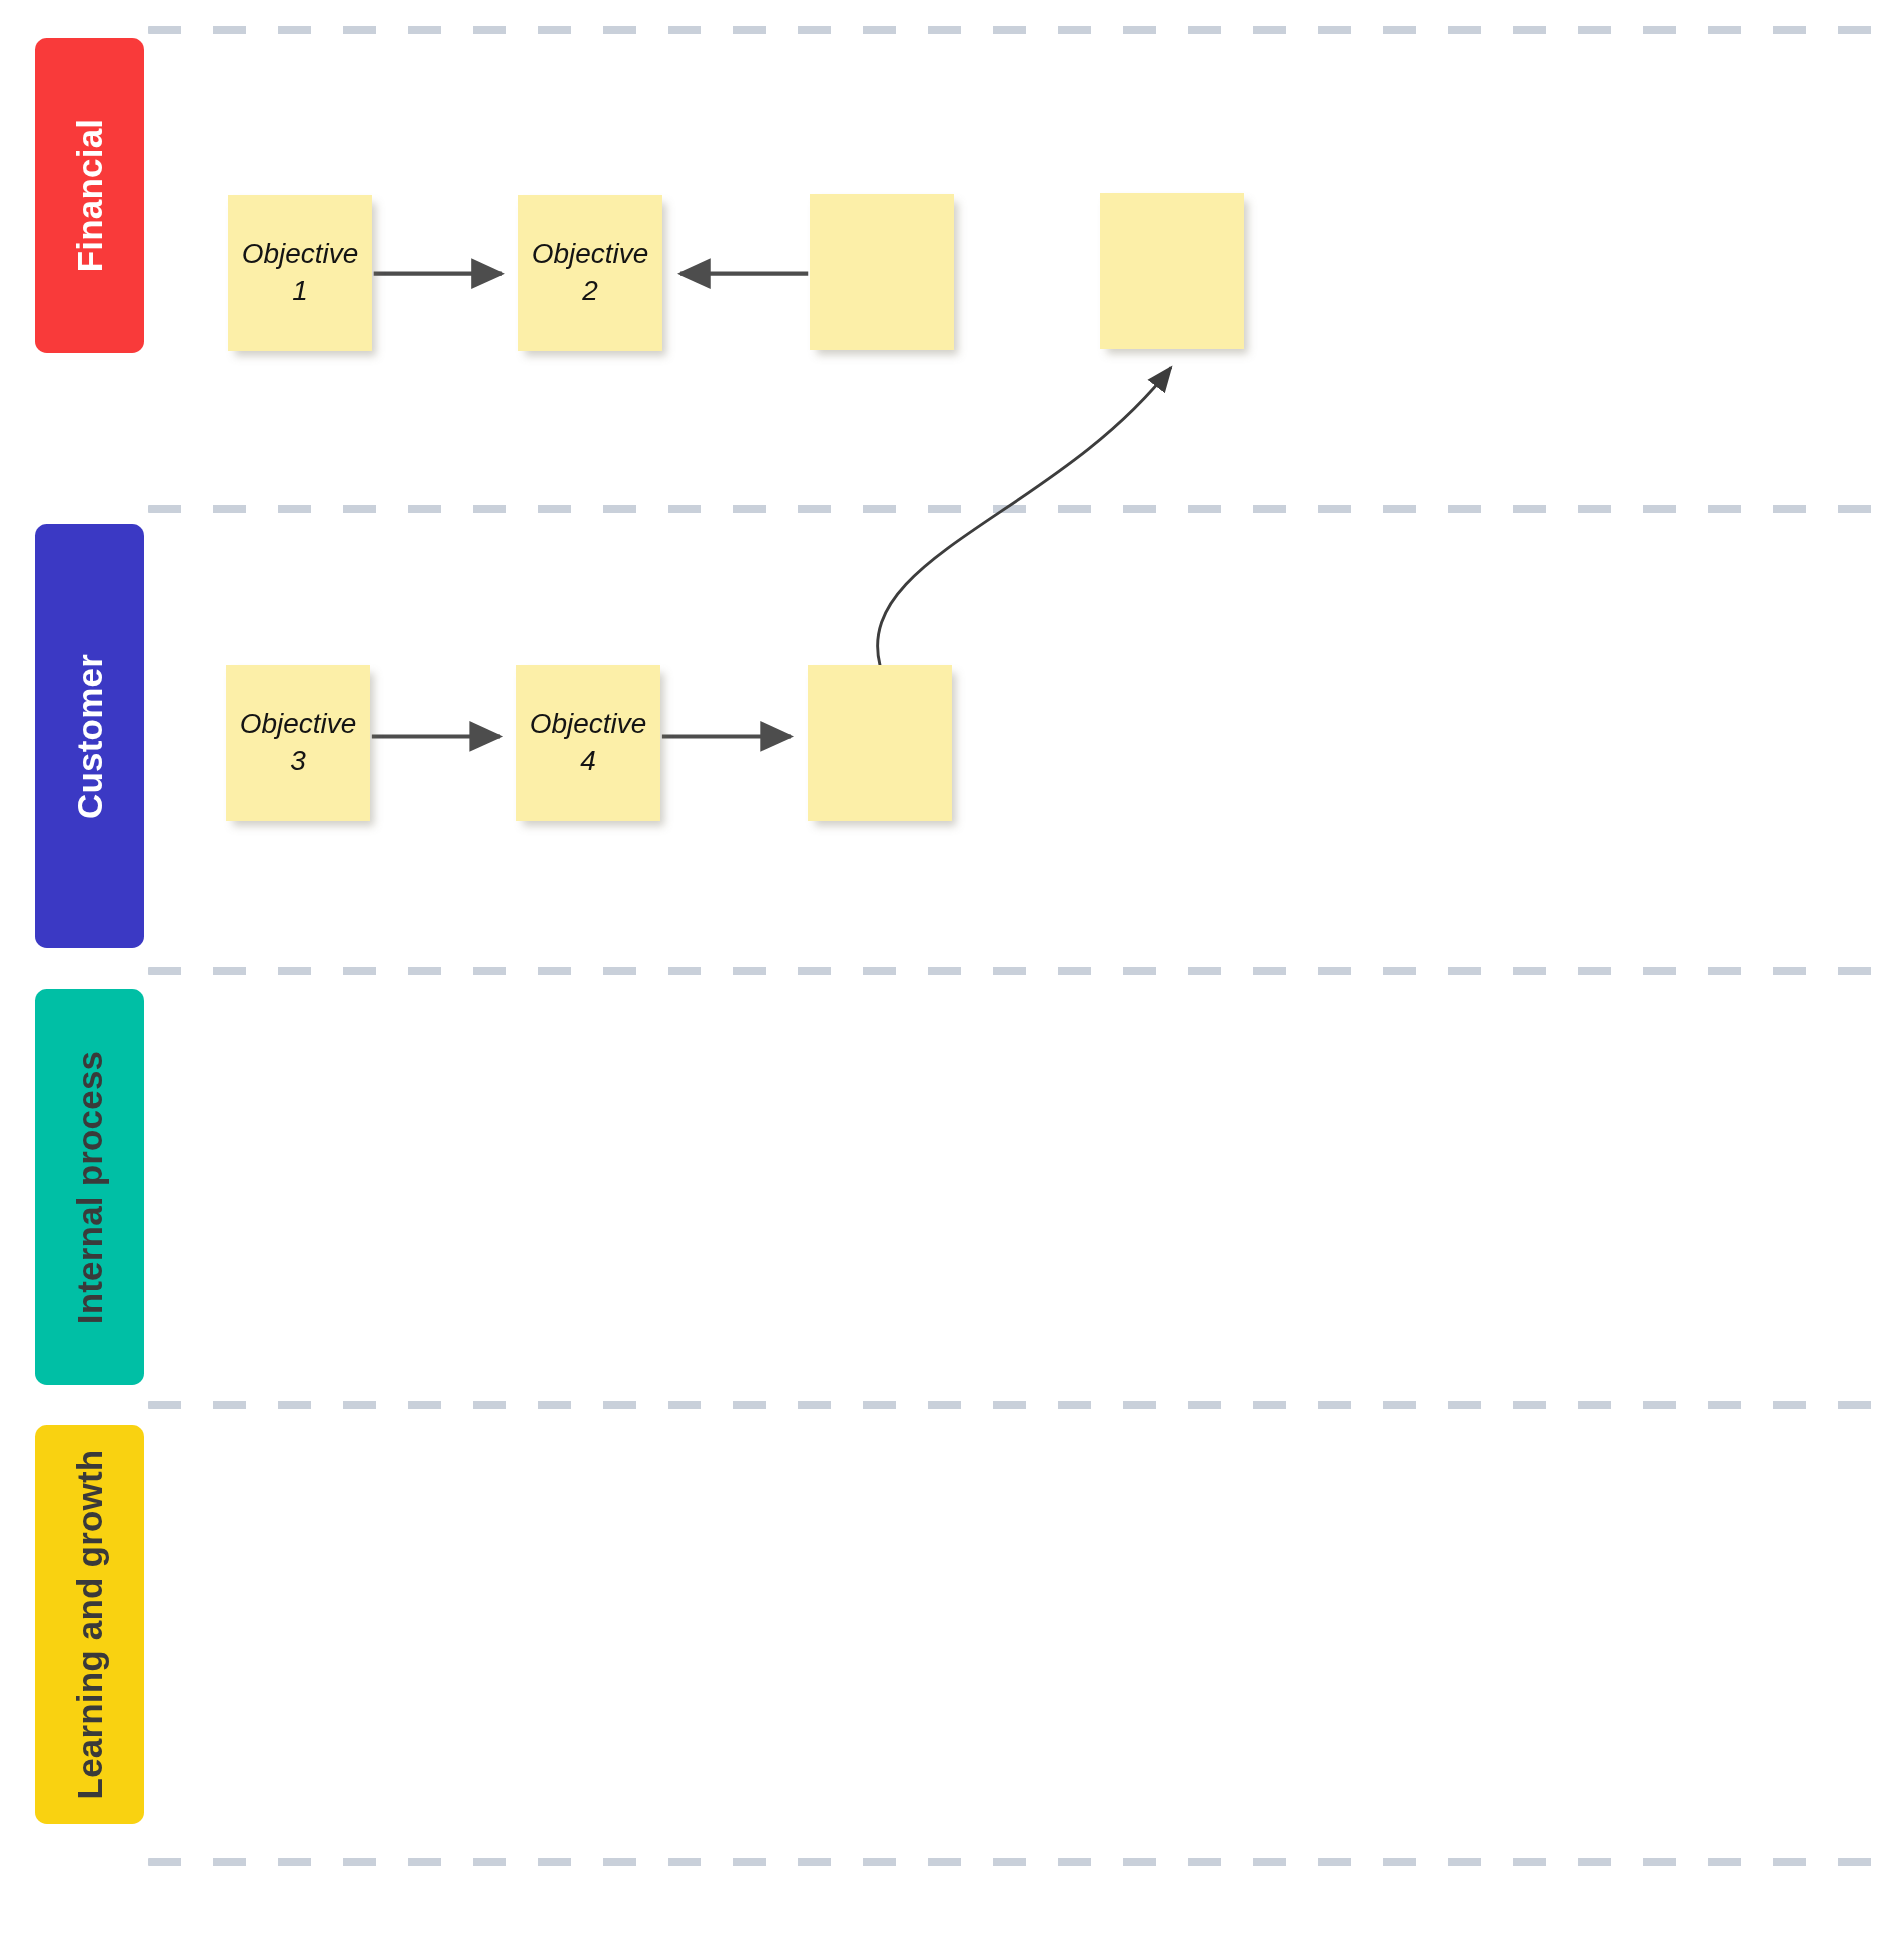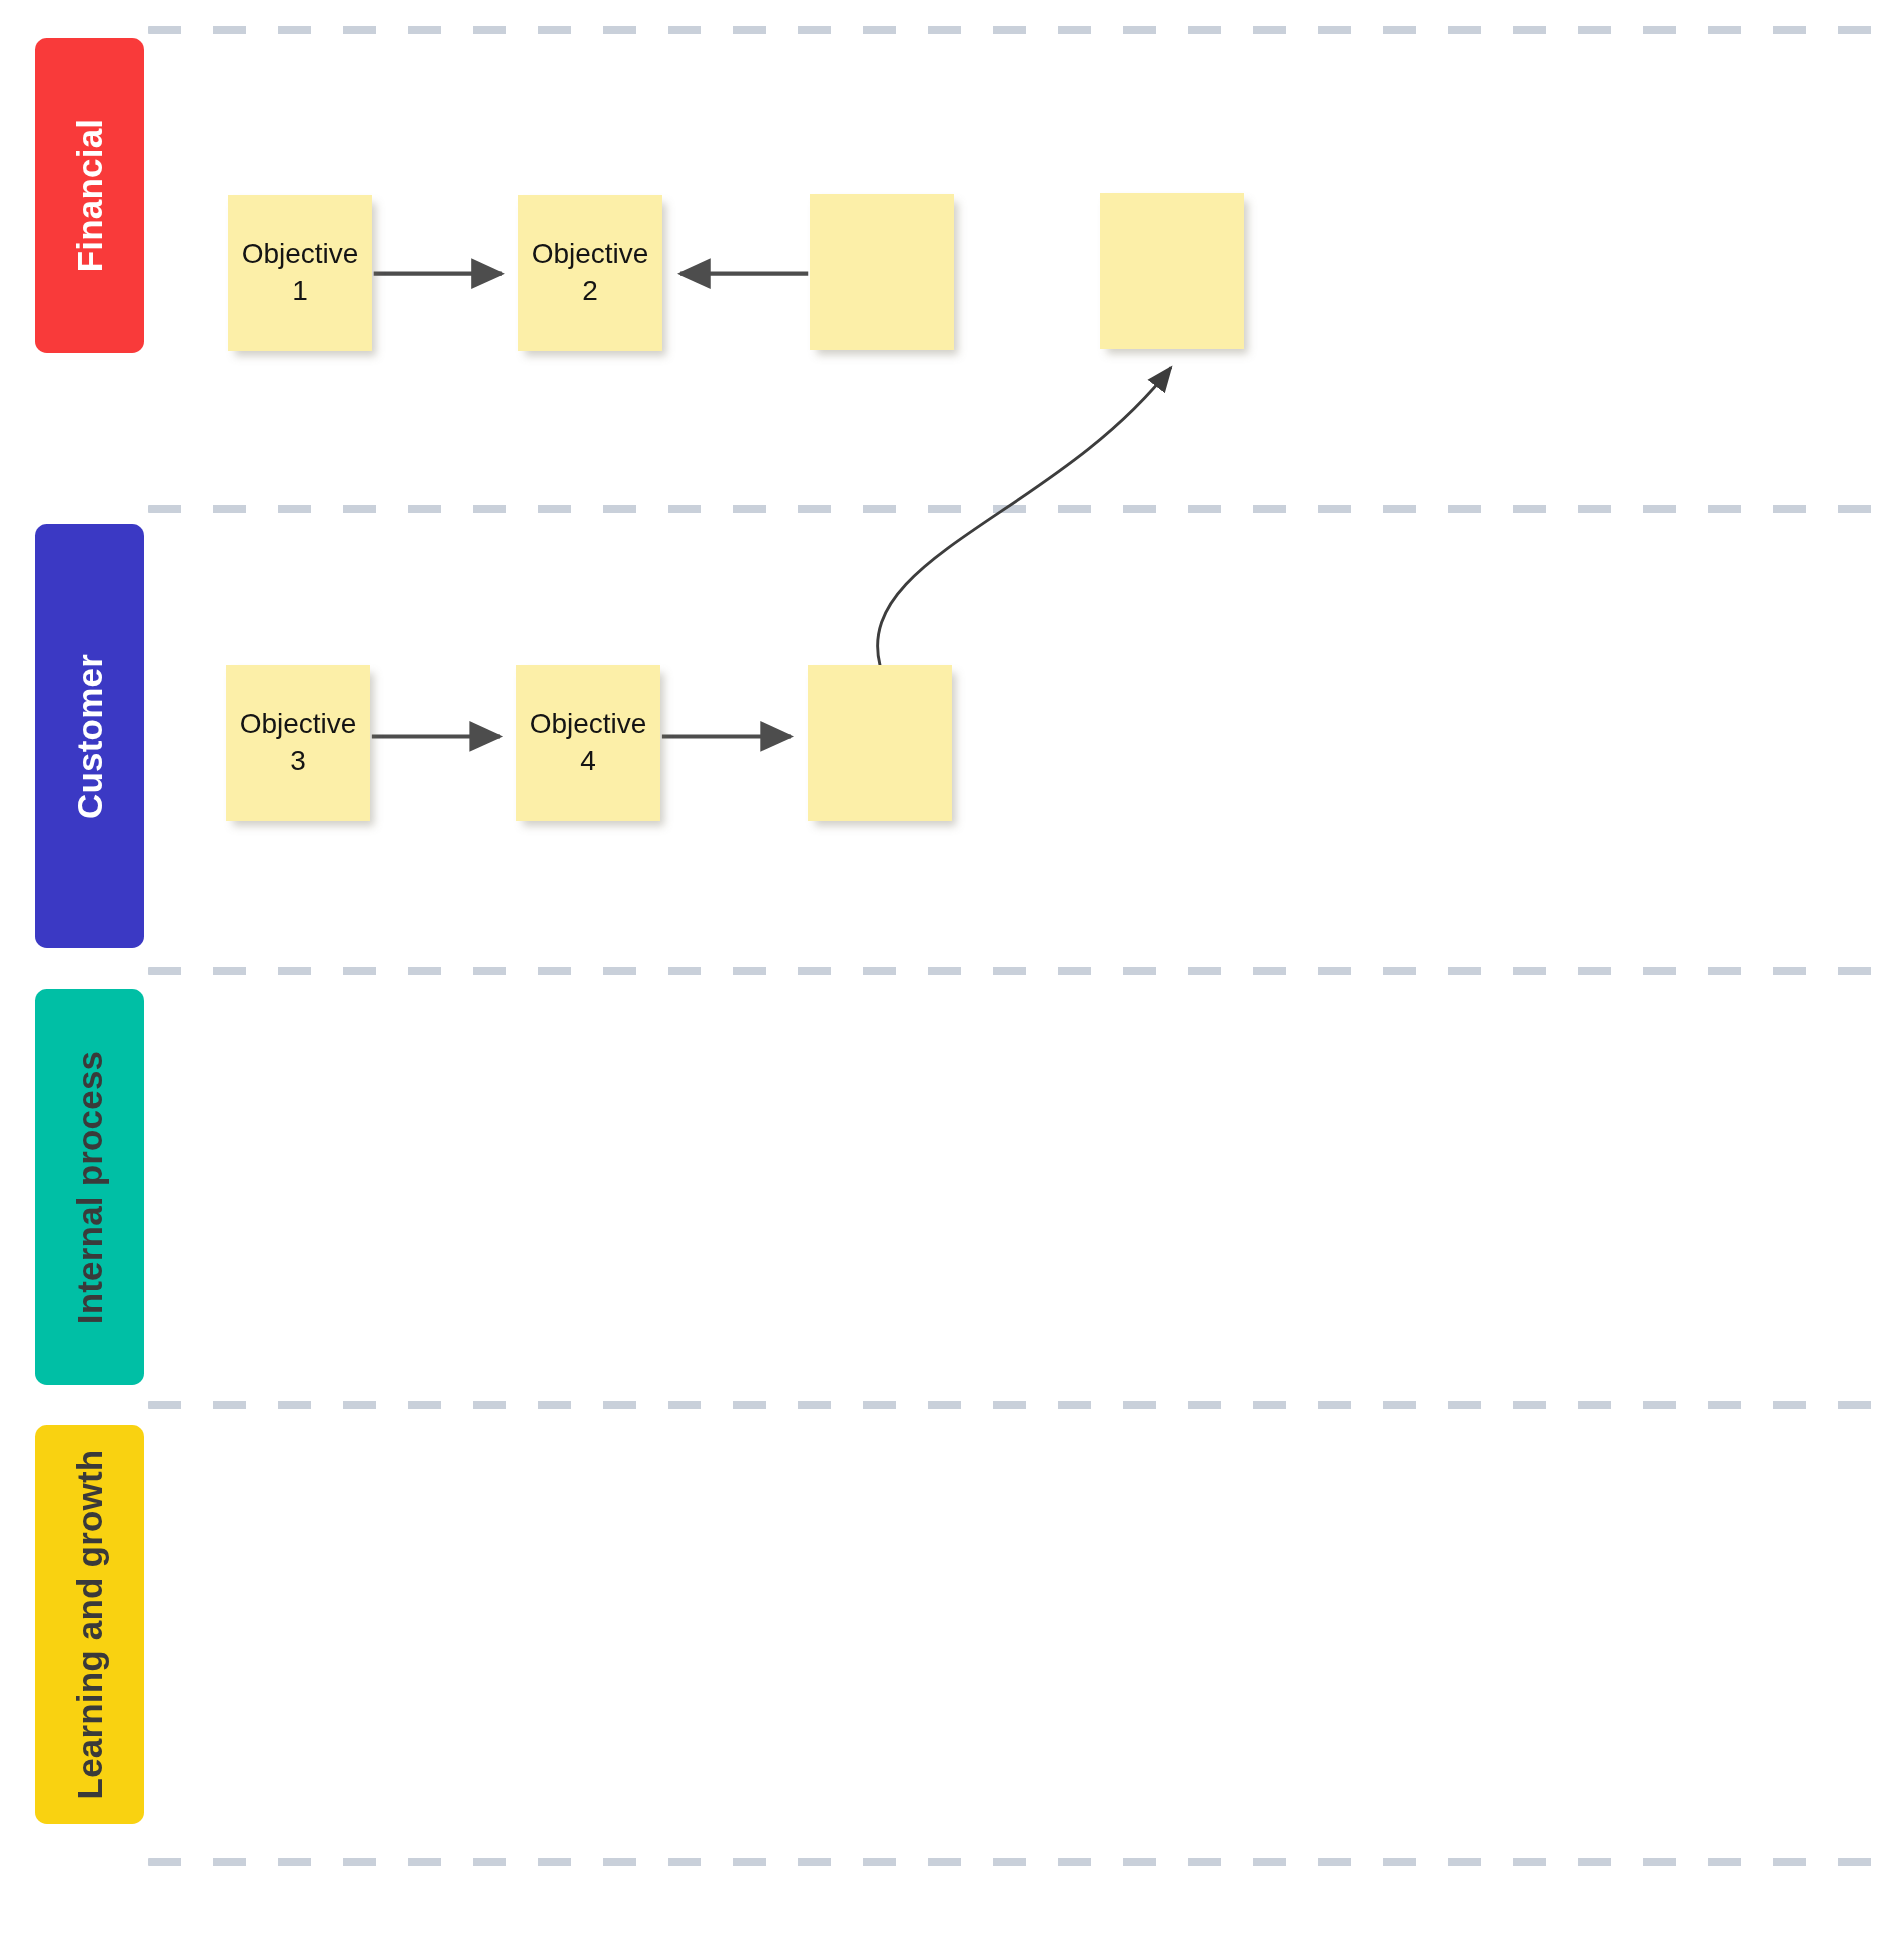--- a/index.html
+++ b/index.html
@@ -66,20 +66,21 @@
     position: absolute;
     width: 144px;
     height: 156px;
     background: #fcefa8;
     box-shadow: 5.5px 6.4px 8.2px -1.8px rgba(120,115,95,0.34);
     display: flex;
     align-items: center;
     justify-content: center;
     text-align: center;
     padding: 5.5px 3.6px;
+    font-style: italic;
   }
   .note-text {
     font-size: 28px;
     line-height: 1.32;
     color: #141414;
     font-weight: normal;
     white-space: pre-line;
   }
 
   

